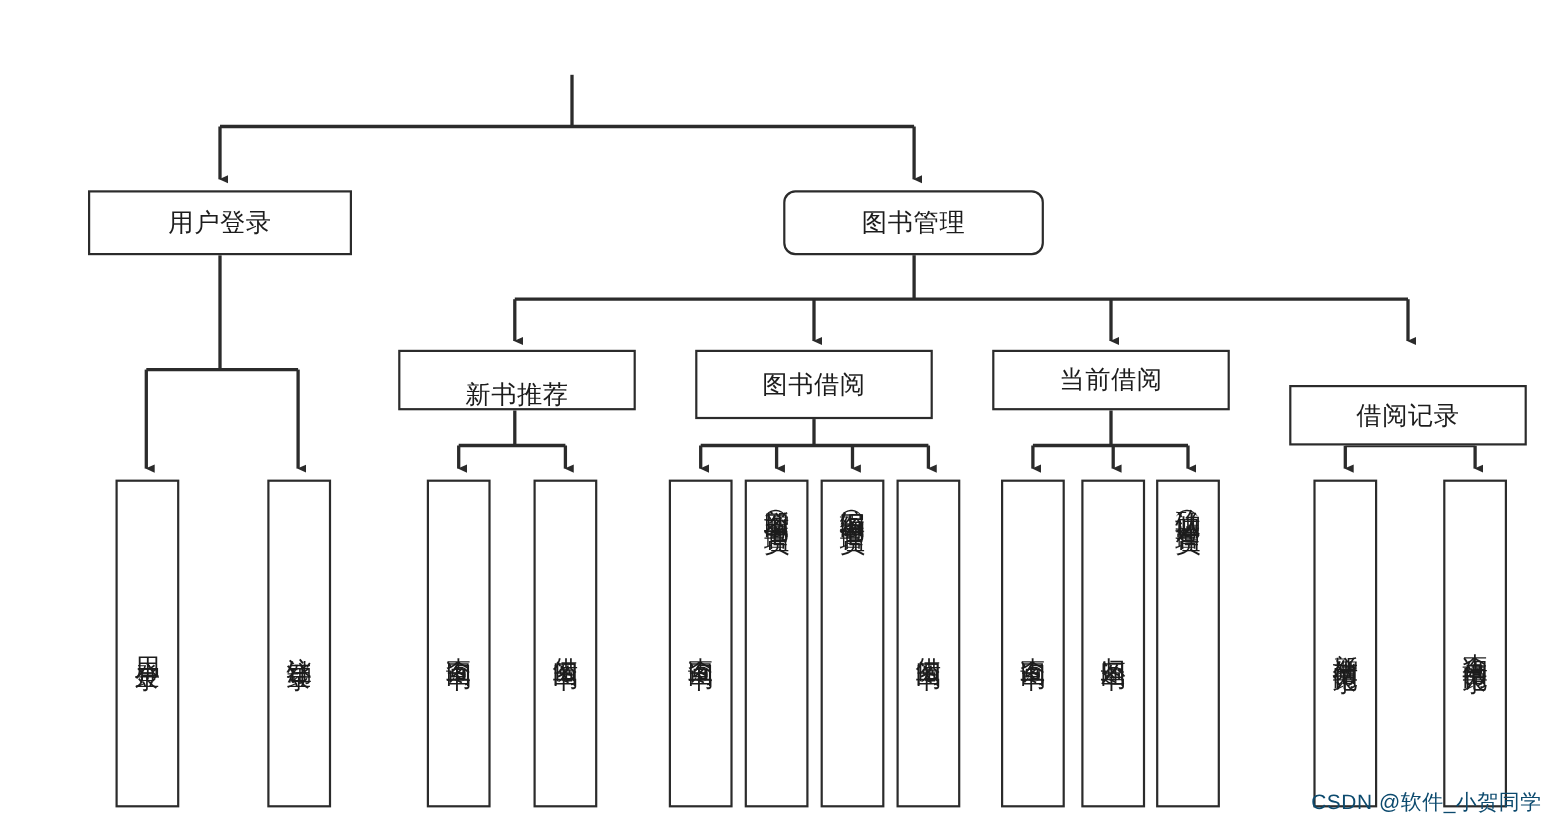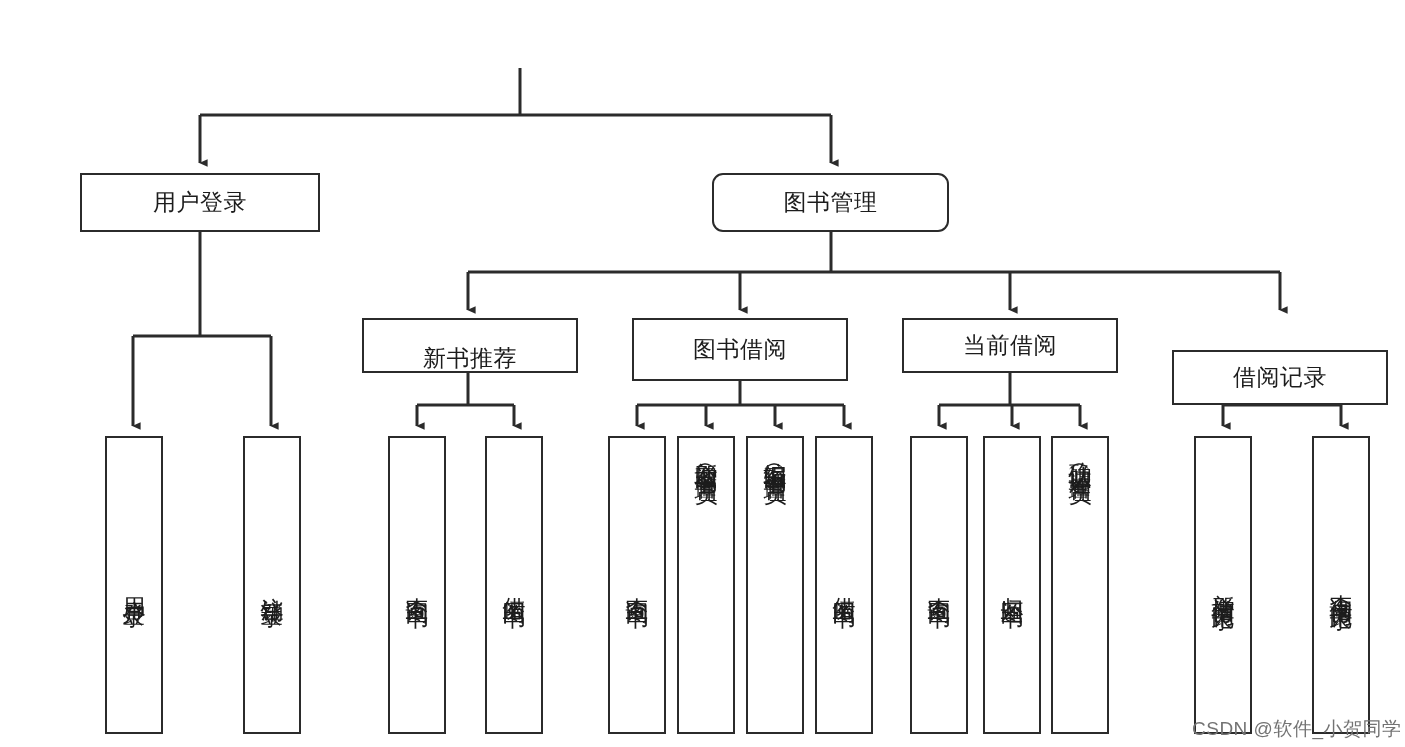--- a/index.html
+++ b/index.html
@@ -62,21 +62,21 @@
     align-items: center;
     justify-content: center;
   }
   .leaf-inner.top {
     align-items: flex-start;
     padding-top: 6px;
   }
   .watermark {
     position: absolute;
     font-size: 19px;
-    color: #737373;
+    color: #0c4a6e;
     white-space: nowrap;
     letter-spacing: 0.5px;
   }
 </style>
 </head>
 <body>
 
 <div id="diagram-root">
 
   <svg id="diagram-svg" viewBox="0 0 1405 747" xmlns="http://www.w3.org/2000/svg">

